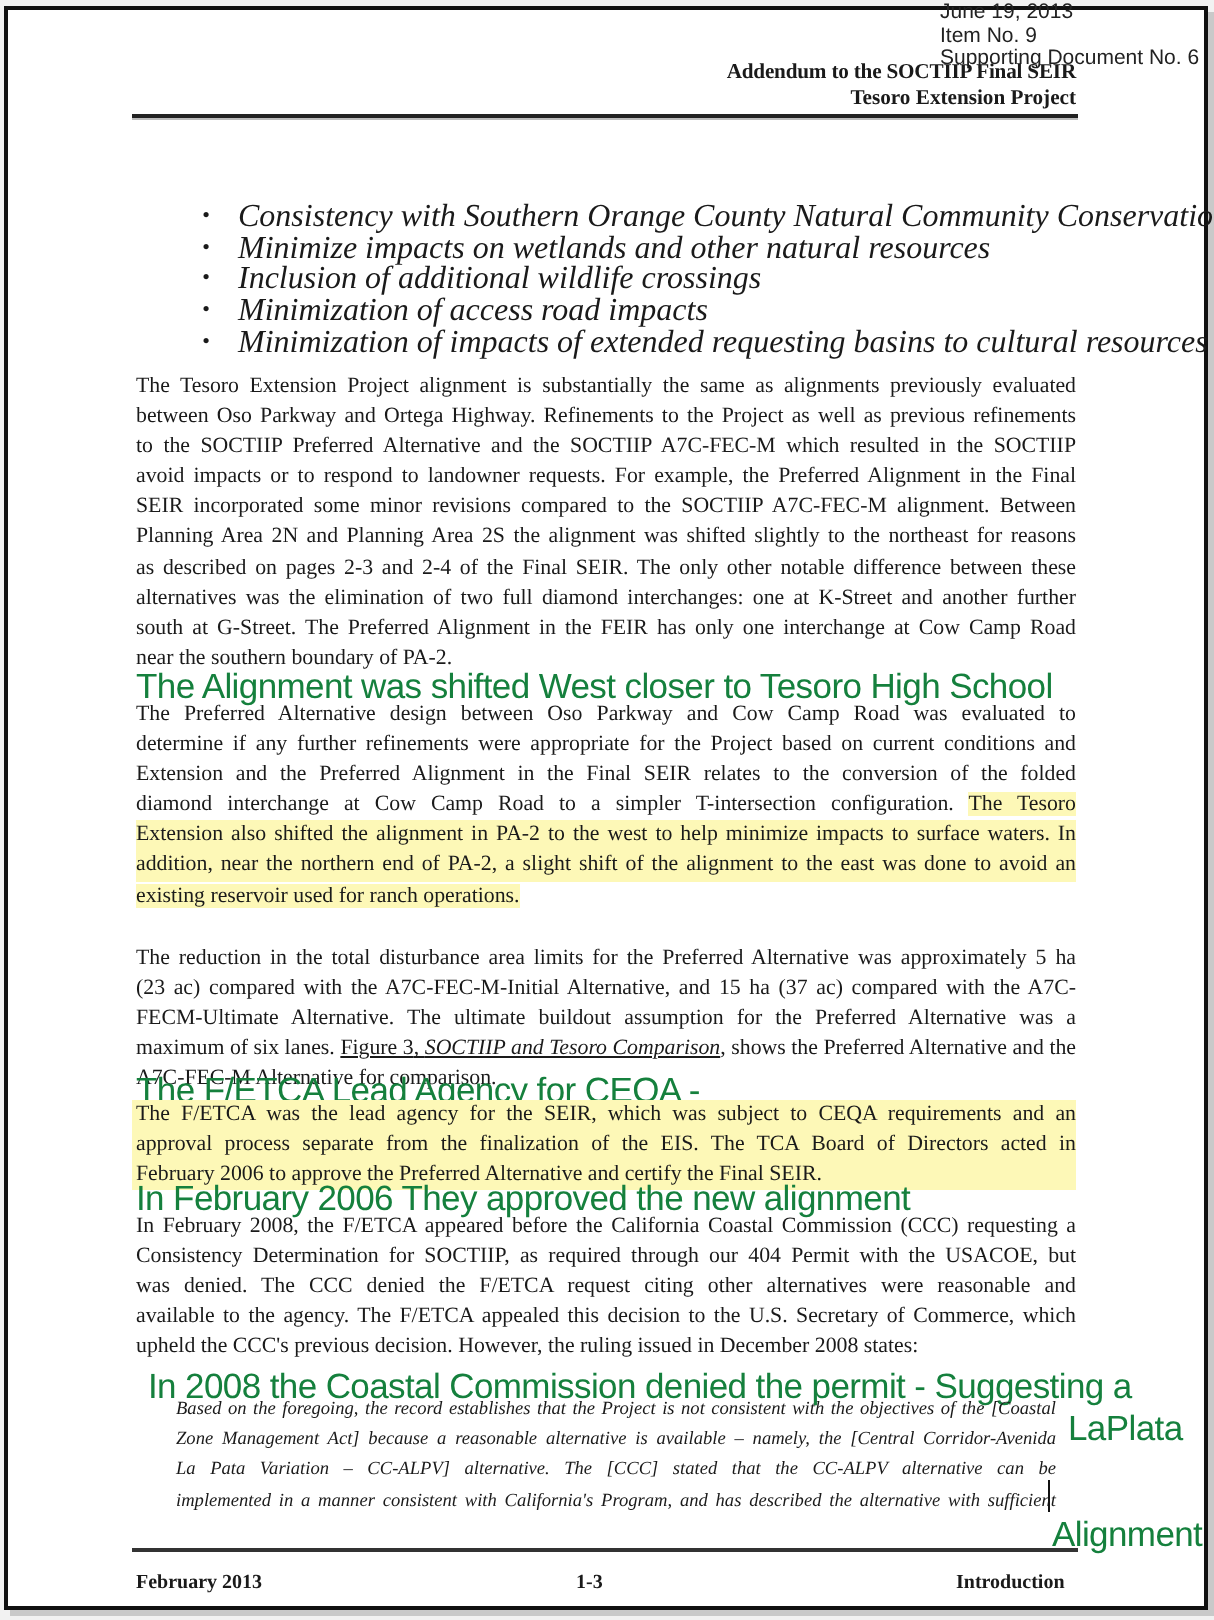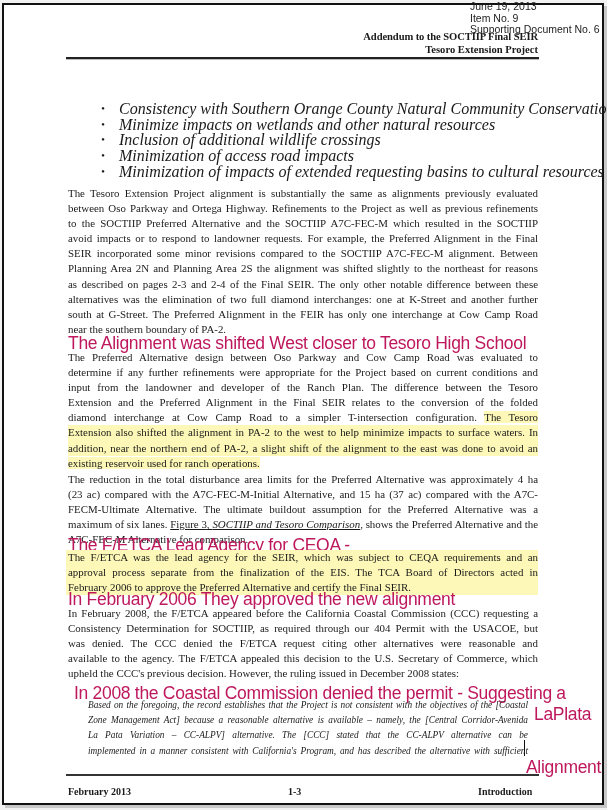--- a/index.html
+++ b/index.html
@@ -9,21 +9,21 @@
   .hdr1 { position:absolute; left:345px; top:31px; width:193px; text-align:right; font-weight:bold; font-size:10.6px; white-space:nowrap; letter-spacing:-0.1px; }
   .hdr2 { position:absolute; left:345px; top:44px; width:193px; text-align:right; font-weight:bold; font-size:10.6px; white-space:nowrap; }
   .rule-top { position:absolute; left:66px; top:57px; width:473px; height:2px; background:#222; border-bottom:1px solid #bbb; }
   .bullets { position:absolute; left:85px; top:85px; margin:16px; padding:0; list-style:none; font-size:16px; line-height:15.7px;font-style:italic; }
   .bullets li { position:relative; padding-left:18px; white-space:nowrap; }
   .bullets li::before { content:"•"; position:absolute; left:0; top:0; font-size:11px; }
   .para { position:absolute; left:68px; width:470px; font-size:10.9px; line-height:15.1px; text-align:justify; }
   .para .ln { display:block; white-space:nowrap; text-align:justify; text-align-last:justify; }
   .para .ln.last { text-align-last:left; }
   .hl { background:#fdf8b7; }
-  .note { position:absolute; font-family:"Liberation Sans", sans-serif; color:#be185d; font-size:17.5px; line-height:18px; white-space:nowrap; letter-spacing:-0.3px; }
+  .note { position:absolute; font-family:"Liberation Sans", sans-serif; color:#15803d; font-size:17.5px; line-height:18px; white-space:nowrap; letter-spacing:-0.3px; }
   .quote { position:absolute; left:88px; width:440px; font-style:italic; font-size:9.3px; line-height:15.2px; }
   .quote .ln { display:block; white-space:nowrap; text-align:justify; text-align-last:justify; }
   .vbar { position:absolute; left:524px; top:740px; width:1px; height:16px; background:#111; }
   .rule-bot { position:absolute; left:66px; top:774px; width:473px; height:2px; background:#333; }
   .foot { position:absolute; top:786px; font-weight:bold; font-size:10px; white-space:nowrap; }
   u { text-decoration:underline; }
 </style>
 </head>
 <body>
 
@@ -58,30 +58,29 @@
   <span class="ln">alternatives was the elimination of two full diamond interchanges: one at K-Street and another further</span>
   <span class="ln">south at G-Street.  The Preferred Alignment in the FEIR has only one interchange at Cow Camp Road</span>
   <span class="ln last">near the southern boundary of PA-2.</span>
 </div>
 
 <div class="note" style="left:68px; top:334px;">The Alignment was shifted West closer to Tesoro High School</div>
 
 <div class="para" style="top:350px;">
   <span class="ln">The Preferred Alternative design between Oso Parkway and Cow Camp Road was evaluated to</span>
   <span class="ln">determine if any further refinements were appropriate for the Project based on current conditions and</span>
-  <span class="ln">input from the landowner and developer of the Ranch Plan.  The difference between the Tesoro</span>
   <span class="ln">Extension and the Preferred Alignment in the Final SEIR relates to the conversion of the folded</span>
   <span class="ln"><span>diamond interchange at Cow Camp Road to a simpler T-intersection configuration.  </span><span class="hl">The Tesoro</span></span>
   <span class="ln hl">Extension also shifted the alignment in PA-2 to the west to help minimize impacts to surface waters.  In</span>
   <span class="ln hl">addition, near the northern end of PA-2, a slight shift of the alignment to the east was done to avoid an</span>
   <span class="ln last"><span class="hl">existing reservoir used for ranch operations.</span></span>
 </div>
 
 <div class="para" style="top:472px;">
-  <span class="ln">The reduction in the total disturbance area limits for the Preferred Alternative was approximately 4 ha</span>
+  <span class="ln">The reduction in the total disturbance area limits for the Preferred Alternative was approximately 5 ha</span>
   <span class="ln">(23 ac) compared with the A7C-FEC-M-Initial Alternative, and 15 ha (37 ac) compared with the A7C-</span>
   <span class="ln">FECM-Ultimate Alternative. The ultimate buildout assumption for the Preferred Alternative was a</span>
   <span class="ln"><span>maximum of six lanes. </span><u>Figure 3</u><u>, </u><u><i>SOCTIIP and Tesoro Comparison</i></u><span>, shows the Preferred Alternative and the</span></span>
   <span class="ln last">A7C-FEC-M Alternative for comparison.</span>
 </div>
 
 <div class="note" style="left:68px; top:536px;">The F/ETCA Lead Agency for CEQA -</div>
 
 <div class="para hl" style="top:550px; left:66px; padding-left:2px; width:470px;">
   <span class="ln">The F/ETCA was the lead agency for the SEIR, which was subject to CEQA requirements and an</span>

